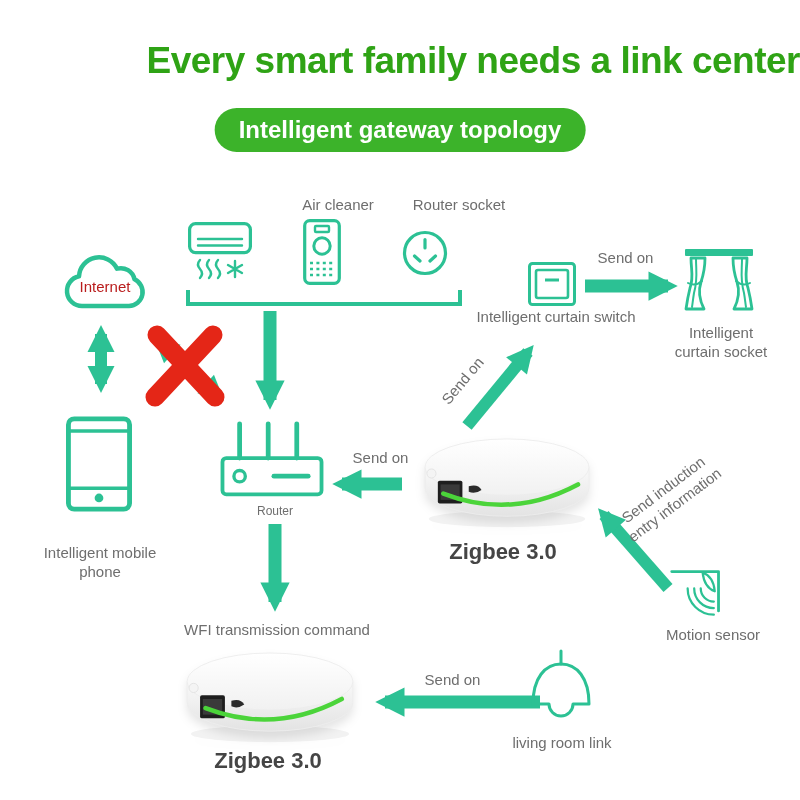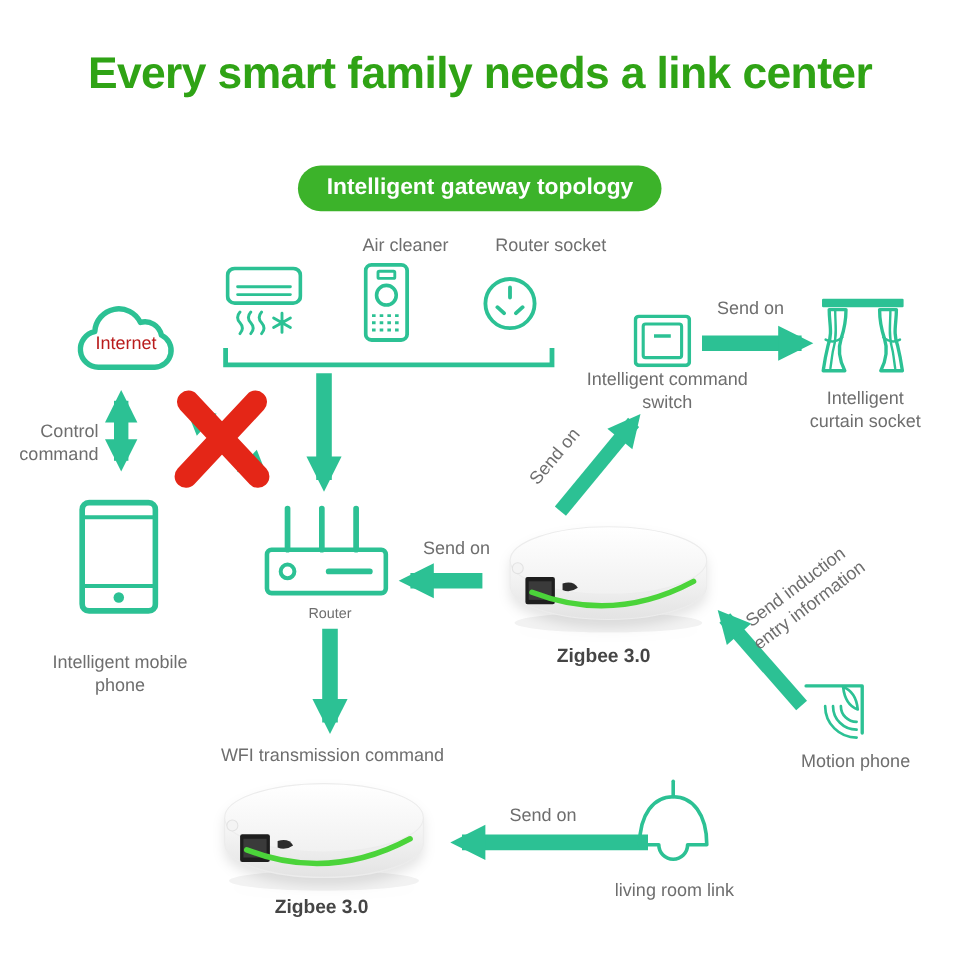--- a/index.html
+++ b/index.html
@@ -2,27 +2,27 @@
 <html style="--title-green: #2fa315; --badge-green: #3cb32a; --accent: #2cc194; --led-green: #4bd43a; --label-gray: #6e6e6e; --dark-label: #454545; --cross-red: #e42617;"><head>
 <meta charset="utf-8">
 <style>
   :root{
     --title-green:#2fa315; --badge-green:#3cb32a; --accent:#2cc194;
     --led-green:#4bd43a; --label-gray:#6e6e6e; --dark-label:#454545; --cross-red:#e42617;
   }
   html,body{margin:0;padding:0;background:#ffffff;}
   .stage{position:relative;width:800px;height:800px;background:#ffffff;overflow:hidden;
          font-family:"Liberation Sans", sans-serif;}
-  .title{position:absolute;left:0;top:40px;width:800px;text-align:center;
+  .title{position:absolute;left:0;top:40px;width:800px;text-align:right;
          font-size:37px;font-weight:bold;color:var(--title-green);letter-spacing:-0.5px;}
   .badge{position:absolute;left:50%;top:108px;transform:translateX(-50%);
-         background:var(--badge-green);color:#fff;font-size:19px;font-weight:bold;
-         padding:8px 24px;border-radius:22px;white-space:nowrap;margin-top:30px;}
+         background:var(--badge-green);color:#fff;font-size:24px;font-weight:bold;
+         padding:8px 24px;border-radius:22px;white-space:nowrap;}
   .lbl{position:absolute;font-size:15px;line-height:1.28;color:var(--label-gray);text-align:center;}
-  .lbl.dark{color:var(--dark-label);font-size:16px;font-weight:600;}
+  .lbl.dark{color:var(--dark-label);font-size:22px;font-weight:600;}
   .lbl.right{text-align:right;}
   .rot50{transform:rotate(-50deg);transform-origin:center;}
   .rot37{transform:rotate(-37deg);transform-origin:center;}
   .icon{position:absolute;}
   .icon svg{display:block;stroke:var(--accent);fill:none;}
   .overlay{position:absolute;left:0;top:0;}
   .edge{stroke:var(--accent);fill:none;}
   .mk{fill:var(--accent);stroke:none;}
   .xbar{stroke:var(--cross-red);stroke-linecap:round;fill:none;}
   .bracket{stroke:var(--accent);stroke-width:4;fill:none;}
@@ -172,29 +172,28 @@
       <rect x="24" y="60" width="27" height="25" rx="2" fill="#1e1e1e"></rect>
       <rect x="27" y="64" width="21" height="17" fill="#3a3a3a"></rect>
       <path d="M58,66 q10,-3 14,4 q-7,5 -14,2 Z" fill="#2b2b2b"></path>
       <path class="led" d="M30,74 Q105,103 178,64"></path>
     </svg>
   </div>
 
   <div class="lbl" style="left:278px;top:195px;width:120px">Air cleaner</div>
   <div class="lbl" style="left:399px;top:195px;width:120px">Router socket</div>
   <div class="lbl" style="left:65px;top:277px;width:80px;color:#b91c1c">Internet</div>
-  <div class="lbl right" style="left:0px;top:350px;width:82px">Control command</div>
   <div class="lbl" style="left:25px;top:543px;width:150px">Intelligent mobile phone</div>
   <div class="lbl" style="left:230px;top:504px;width:90px;font-size:12px">Router</div>
   <div class="lbl" style="left:338px;top:448px;width:85px">Send on</div>
   <div class="lbl" style="left:157px;top:620px;width:240px">WFI transmission command</div>
   <div class="lbl dark" style="left:433px;top:538px;width:140px">Zigbee 3.0</div>
   <div class="lbl dark" style="left:198px;top:747px;width:140px">Zigbee 3.0</div>
-  <div class="lbl" style="left:476px;top:307px;width:160px">Intelligent command switch</div>
+  <div class="lbl" style="left:476px;top:307px;width:160px">Intelligent curtain switch</div>
   <div class="lbl" style="left:583px;top:248px;width:85px">Send on</div>
   <div class="lbl" style="left:671px;top:323px;width:100px">Intelligent curtain socket</div>
-  <div class="lbl" style="left:638px;top:625px;width:150px">Motion phone</div>
+  <div class="lbl" style="left:638px;top:625px;width:150px">Motion sensor</div>
   <div class="lbl" style="left:487px;top:733px;width:150px">living room link</div>
   <div class="lbl" style="left:405px;top:670px;width:95px">Send on</div>
   <div class="lbl rot50" style="left:420px;top:371px;width:85px">Send on</div>
   <div class="lbl rot37" style="left:610px;top:478px;width:118px">Send induction entry information</div>
 
 </div>
 
 </body></html>

